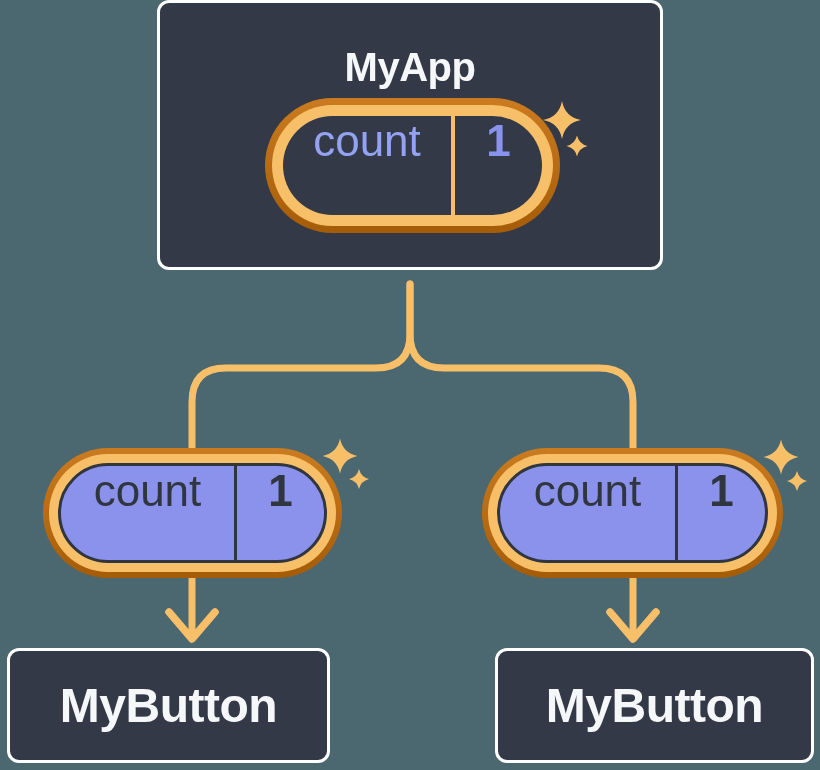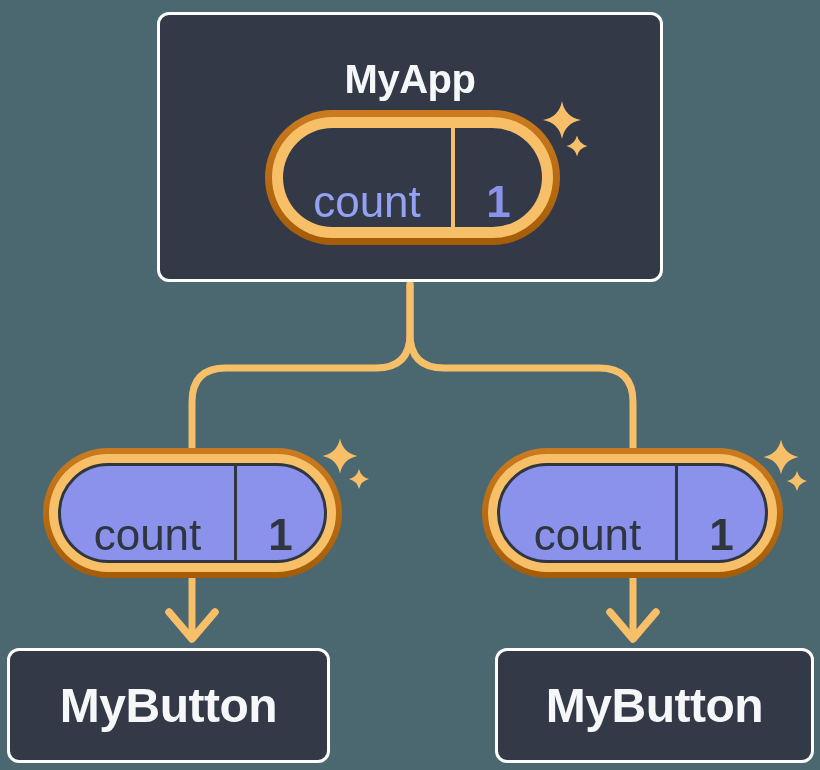--- a/index.html
+++ b/index.html
@@ -52,21 +52,21 @@
   .ring-light{
     width:100%;height:100%;box-sizing:border-box;border-radius:999px;
     background:var(--c-ring-light,#f8bf69);
   }
   .pill--state .ring-dark{padding:7px;}
   .pill--state .ring-light{padding:11px;}
   .pill--prop  .ring-dark{padding:6px;}
   .pill--prop  .ring-light{padding:9px;}
   .capsule{
     width:100%;height:100%;box-sizing:border-box;border-radius:999px;
-    display:flex;align-items:flex-end;overflow:hidden;
+    display:flex;align-items:flex-start;overflow:hidden;
   }
   .pill--state .capsule{background:var(--c-box-fill,#333947);}
   .pill--prop  .capsule{
     background:var(--c-pill-fill-purple,#8b92ec);
     border:3px solid var(--c-pill-text-dark,#30363f);
   }
   .cell{display:flex;align-items:center;justify-content:center;font-size:44px;}
   .cell-name{flex:1;}
   .cell-value{width:87px;font-weight:700;}
   .pill-divider{width:4px;align-self:stretch;}
@@ -88,21 +88,21 @@
 
 <div id="canvas">
 
   <svg class="layer connector-layer" width="820" height="770" viewBox="0 0 820 770">
     <path class="connector" d="M410,284 L410,334 Q410,368 376,368 L226,368 Q192,368 192,402 L192,635"></path>
     <path class="connector" d="M410,284 L410,334 Q410,368 444,368 L599,368 Q633,368 633,402 L633,635"></path>
     <path class="arrowhead" d="M169,612 L192,639 L215,612"></path>
     <path class="arrowhead" d="M610,612 L633,639 L656,612"></path>
   </svg>
 
-  <div class="comp-box" style="left:157px;top:12px;width:506px;height:270px;">
+  <div class="comp-box" style="left:157px;top:0;width:506px;height:270px;">
     <div class="comp-title" style="top:42px;">MyApp</div>
 
     <div class="pill pill--state" style="left:105px;top:95px;width:295px;height:135px;">
       <div class="ring-dark">
         <div class="ring-light">
           <div class="capsule">
             <div class="cell cell-name">count</div>
             <div class="pill-divider"></div>
             <div class="cell cell-value">1</div>
           </div>

